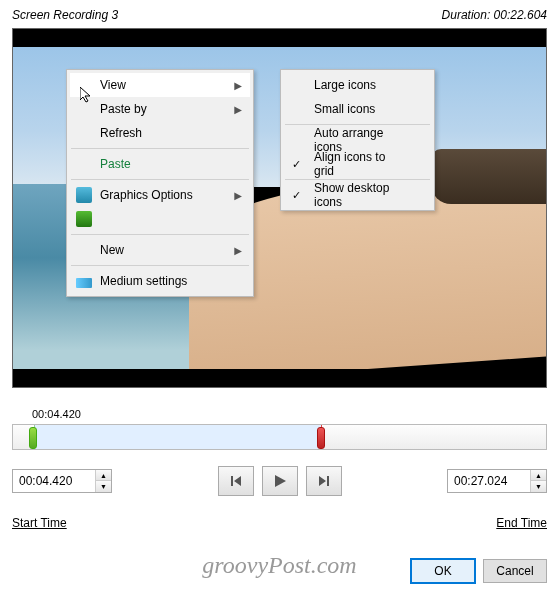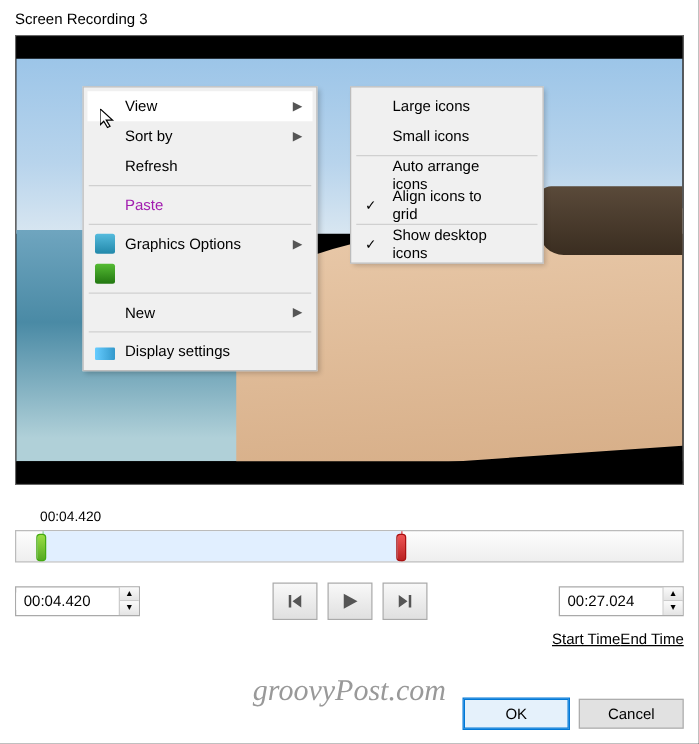--- a/index.html
+++ b/index.html
@@ -1,30 +1,30 @@
 <!DOCTYPE html>
 <html><head>
 <meta charset="utf-8">
 <style>
 * { box-sizing: border-box; margin: 0; padding: 0; font-family: 'Segoe UI', Tahoma, sans-serif; font-size: 12px; }
 body { background: #fff; width: 559px; height: 595px; padding: 8px 12px; color: #000; position: relative; }
-.header { display: flex; justify-content: space-between; margin-bottom: 6px; }
+.header { display: flex; justify-content: space-between; margin-bottom: 6px; font-style: italic; }
 .preview { width: 100%; height: 360px; border: 1px solid #666; background: #000; position: relative; overflow: hidden; }
 .sky { position: absolute; top: 18px; left: 0; right: 0; height: 140px; background: linear-gradient(180deg,#9cc5e8 0%,#b8d4ec 60%,#d8e6f1 100%); }
 .sea { position: absolute; top: 155px; left: 0; width: 38%; height: 185px; background: linear-gradient(180deg,#6fa5bf,#4a8aa5 40%,#b0d0d8 90%); }
 .sand { position: absolute; top: 150px; right: 0; width: 67%; height: 190px; background: linear-gradient(180deg,#e8c8a8,#d8b08a); border-top-left-radius: 60% 30%; transform: skewY(-4deg); }
 .rock { position: absolute; top: 120px; right: 0; width: 115px; height: 55px; background: linear-gradient(180deg,#5a4a3a,#3a2d20); border-radius: 10px 0 0 20px; }
 .blackbar-top { position: absolute; top: 0; left: 0; right: 0; height: 18px; background: #000; }
 .blackbar-bot { position: absolute; bottom: 0; left: 0; right: 0; height: 18px; background: #000; }
 .ctxmenu { position: absolute; background: #f0f0f0; border: 1px solid #bcbcbc; box-shadow: 2px 2px 4px rgba(0,0,0,.2); padding: 3px; }
 .menu1 { left: 53px; top: 40px; width: 188px; }
 .menu2 { left: 267px; top: 40px; width: 155px; }
 .mitem { display: flex; align-items: center; height: 24px; padding: 0 26px 0 30px; position: relative; cursor: default; }
 .mitem.hi { background: #fff; }
-.mitem.dis { color: #a21caf; }
+.mitem.dis { color: #15803d; }
 .mitem .chev { position: absolute; right: 8px; color: #555; font-size: 10px; }
 .mitem .ico { position: absolute; left: 6px; width: 16px; height: 16px; }
 .msep { height: 1px; background: #d0d0d0; margin: 3px 1px; }
 .radio { position: absolute; left: 10px; width: 6px; height: 6px; border-radius: 50%; background: #000; }
 .check { position: absolute; left: 8px; font-size: 11px; }
 .cursor { position: absolute; left: 67px; top: 58px; color: #000; }
 .spacer { height: 20px; }
 .tlabel { font-size: 11px; margin-left: 20px; }
 .timeline { height: 26px; border: 1px solid #bbb; background: linear-gradient(#fdfdfd,#eee); margin: 4px 0 16px; position: relative; }
 .trange { position: absolute; left: 4%; right: 42%; top: 0; bottom: 0; background: #e1efff; border-left: 1px solid #9c9; border-right: 1px solid #d44; }
@@ -36,51 +36,52 @@
 .hr .hbody { background: linear-gradient(#e55,#b22); border:1px solid #a11; }
 .controls { display: flex; justify-content: space-between; align-items: center; margin-bottom: 2px; }
 .spin { display: flex; align-items: center; border: 1px solid #aaa; height: 24px; background: #fff; }
 .spin input { border: none; width: 82px; padding: 0 6px; outline: none; }
 .spinbtns { display: flex; flex-direction: column; width: 16px; border-left: 1px solid #ccc; }
 .spinbtns span { height: 11px; text-align: center; font-size: 7px; line-height: 11px; background: linear-gradient(#fafafa,#e4e4e4); cursor: pointer; }
 .spinbtns span:first-child { border-bottom: 1px solid #ccc; }
 .playbtns { display: flex; gap: 8px; }
 .pbtn { width: 36px; height: 30px; border: 1px solid #aaa; background: linear-gradient(#f8f8f8,#e0e0e0); display: flex; align-items: center; justify-content: center; cursor: pointer; }
 .pbtn svg { fill: #555; }
-.lbls { display: flex; justify-content: flex-end; text-decoration: underline; margin-top: 8px; font-size: 12px; }
+.lbls { display: flex; justify-content: space-between; text-decoration: underline; margin-top: 20px; font-size: 12px; }
 .watermark { text-align: center; margin-top: 22px; font-family: Georgia, serif; font-size: 24px; font-style: italic; color: #999; }
 .dlgbtns { position: absolute; right: 12px; bottom: 12px; display: flex; gap: 8px; }
-.dlgbtn { width: 84px; height: 24px; border: 1px solid #adadad; background: #e1e1e1; cursor: pointer; }
+.dlgbtn { width: 64px; height: 24px; border: 1px solid #adadad; background: #e1e1e1; cursor: pointer; }
 .dlgbtn.primary { border: 1px solid #0078d7; outline: 1px solid #0078d7; background: #e5f1fb; }
 .ico-blue { background: linear-gradient(#5bd,#28a); border-radius: 2px; }
 .ico-green { background: linear-gradient(#5b3,#271); border-radius: 2px; }
 .ico-disp { background: linear-gradient(90deg,#6cf,#39c); border-radius: 1px; height:10px!important; margin-top:3px; }
 </style>
 </head>
 <body>
 
 <div class="header">
   <span>Screen Recording 3</span>
+  <span><span>Duration:</span> <span>00:22.604</span></span>
 </div>
 
 <div class="preview">
   <div class="blackbar-top"></div>
   <div class="sky"></div>
   <div class="sea"></div>
   <div class="sand"></div>
   <div class="rock"></div>
   <div class="blackbar-bot"></div>
 
   <div class="ctxmenu menu1">
     <div class="mitem hi">
         <span>View</span>
         <span class="chev">▶</span>
       </div>
     <div class="mitem">
-        <span>Sort by</span>
+        <span>Paste by</span>
         <span class="chev">▶</span>
       </div>
     <div class="mitem">
         <span>Refresh</span>
       </div>
     <div class="msep"></div>
     <div class="mitem dis">
         <span>Paste</span>
       </div>
     <div class="msep"></div>
@@ -93,21 +94,21 @@
         <span class="ico ico-green"></span>
       </div>
     <div class="msep"></div>
     <div class="mitem">
         <span>New</span>
         <span class="chev">▶</span>
       </div>
     <div class="msep"></div>
     <div class="mitem">
         <span class="ico ico-disp"></span>
-        <span>Display settings</span>
+        <span>Medium settings</span>
       </div>
   </div>
 
   <div class="ctxmenu menu2">
     <div class="mitem">
         <span>Large icons</span>
       </div>
     <div class="mitem">
         <span>Small icons</span>
       </div>

